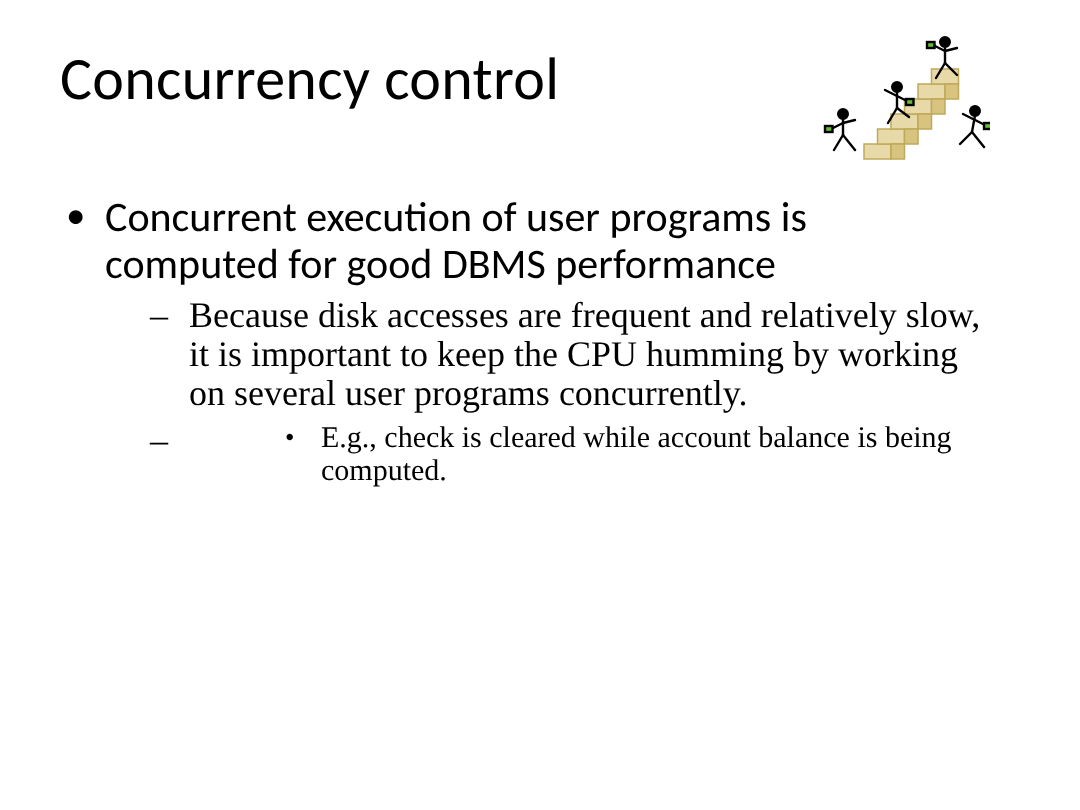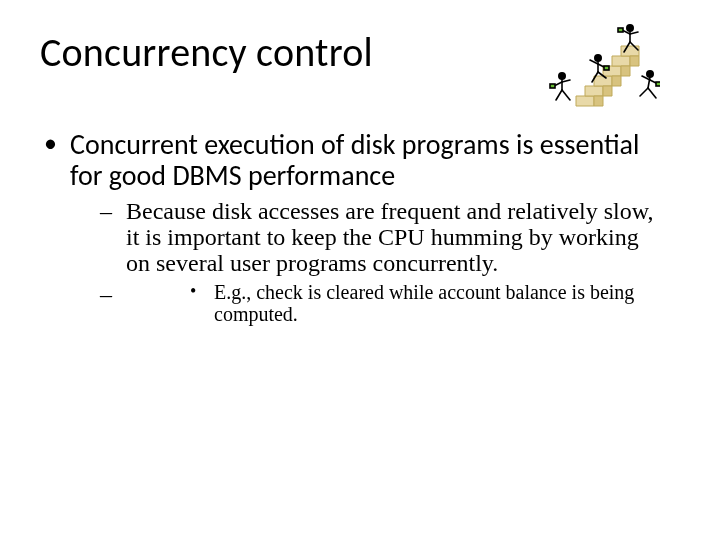--- a/index.html
+++ b/index.html
@@ -146,21 +146,21 @@
       <line x1="110" y1="60" x2="118" y2="64"></line>
       <line x1="108" y1="68" x2="100" y2="76"></line>
       <line x1="108" y1="68" x2="116" y2="78"></line>
       <rect x="116" y="62" width="5" height="4" fill="#6b3"></rect>
     </g>
   </svg>
 
   <div class="body">
     <ul class="lvl1">
       <li>
-        <span>Concurrent execution of disk programs is essential for good DBMS performance</span>
+        <span>Concurrent execution of user programs is computed for good DBMS performance</span>
         <ul class="lvl2">
           <li>
             <span>Because disk accesses are frequent and relatively slow, it is important to keep the CPU humming by working on several user programs concurrently.</span>
           </li>
           <li>
             <ul class="lvl3">
               <li>
                 <span>E.g., check is cleared while account balance is being computed.</span>
               </li>
             </ul>

